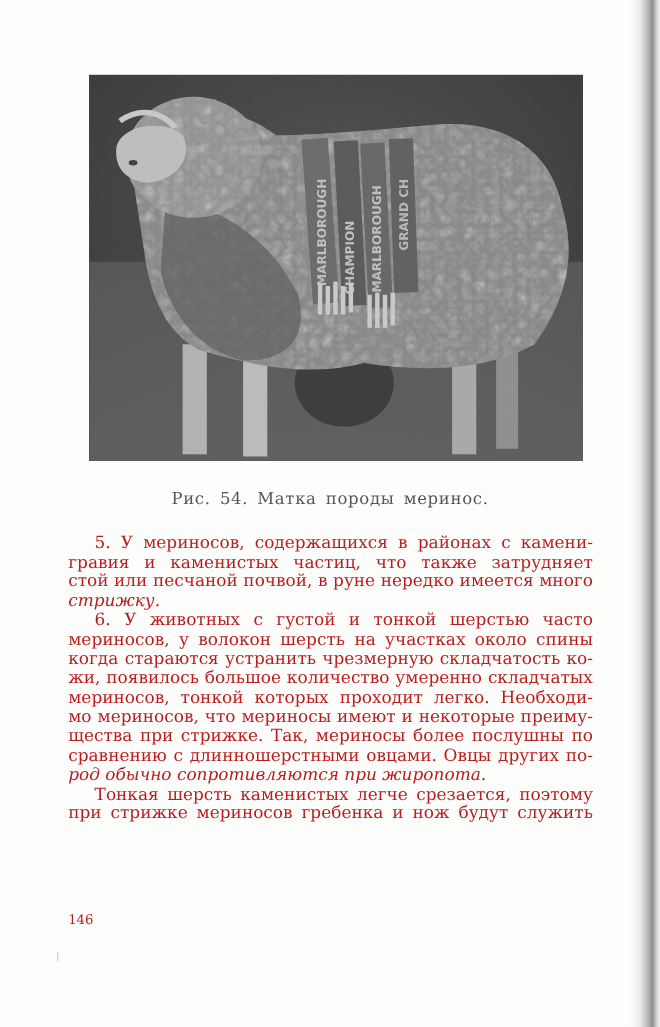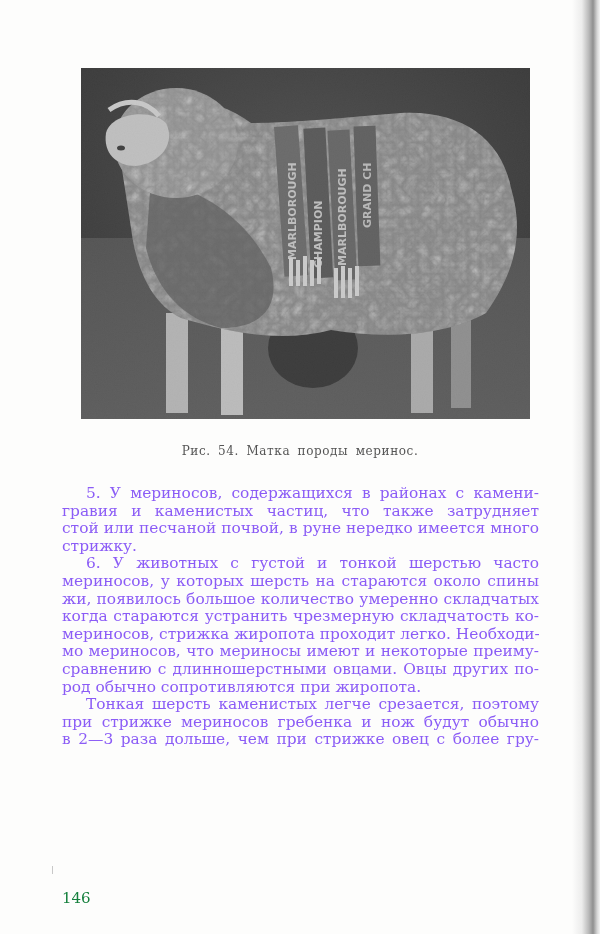--- a/index.html
+++ b/index.html
@@ -50,53 +50,54 @@
     display: block;
     width: 100%;
     height: 100%;
   }
   .caption {
     position: absolute;
     left: 0;
     width: 600px;
     top: 444px;
     text-align: center;
-    font-size: 12px;
+    font-size: 15px;
     letter-spacing: 0.6px;
     color: #555;
     word-spacing: 3px;
   }
   .body-text {
     position: absolute;
     left: 62px;
     top: 485px;
     width: 477px;
     font-size: 15.4px;
     line-height: 17.6px;
-    color: #8b5cf6;
+    color: #b91c1c;
   }
   .line {
     display: block;
     white-space: nowrap;
     text-align: justify;
     text-align-last: justify;
     height: 17.6px;
   }
   .line.last {
     text-align-last: left;
+    font-style: italic;
   }
   .line.indent {
     padding-left: 24px;
   }
   .page-number {
     position: absolute;
     left: 62px;
-    top: 889px;
-    font-size: 15px;
-    color: #15803d;
+    top: 829px;
+    font-size: 12px;
+    color: #b91c1c;
   }
   .edge-tick {
     position: absolute;
     left: 52px;
     top: 866px;
     width: 1px;
     height: 8px;
     background: #c8c8c8;
   }
 </style>
@@ -187,34 +188,34 @@
 
   <div class="body-text">
     <div>
       <span class="line indent">5. У мериносов, содержащихся в районах с камени-</span>
       <span class="line">гравия и каменистых частиц, что также затрудняет</span>
       <span class="line">стой или песчаной почвой, в руне нередко имеется много</span>
       <span class="line last">стрижку.</span>
     </div>
     <div>
       <span class="line indent">6. У животных с густой и тонкой шерстью часто</span>
-      <span class="line">мериносов, у которых шерсть на стараются около спины</span>
-    </div>
-    <div>
+      <span class="line">мериносов, у волокон шерсть на участках около спины</span>
+    </div>
+    <div>
+      <span class="line">когда стараются устранить чрезмерную складчатость ко-</span>
       <span class="line">жи, появилось большое количество умеренно складчатых</span>
-      <span class="line">когда стараются устранить чрезмерную складчатость ко-</span>
-      <span class="line">мериносов, стрижка жиропота проходит легко. Необходи-</span>
+      <span class="line">мериносов, тонкой которых проходит легко. Необходи-</span>
       <span class="line">мо мериносов, что мериносы имеют и некоторые преиму-</span>
+      <span class="line">щества при стрижке. Так, мериносы более послушны по</span>
       <span class="line">сравнению с длинношерстными овцами. Овцы других по-</span>
       <span class="line last">род обычно сопротивляются при жиропота.</span>
     </div>
     <div>
       <span class="line indent">Тонкая шерсть каменистых легче срезается, поэтому</span>
-      <span class="line">при стрижке мериносов гребенка и нож будут обычно</span>
-      <span class="line">в 2—3 раза дольше, чем при стрижке овец с более гру-</span>
+      <span class="line">при стрижке мериносов гребенка и нож будут служить</span>
     </div>
   </div>
 
   <div class="edge-tick"></div>
   <div class="page-number">146</div>
 
   <div class="gutter"></div>
 </div>
 
 </body></html>

